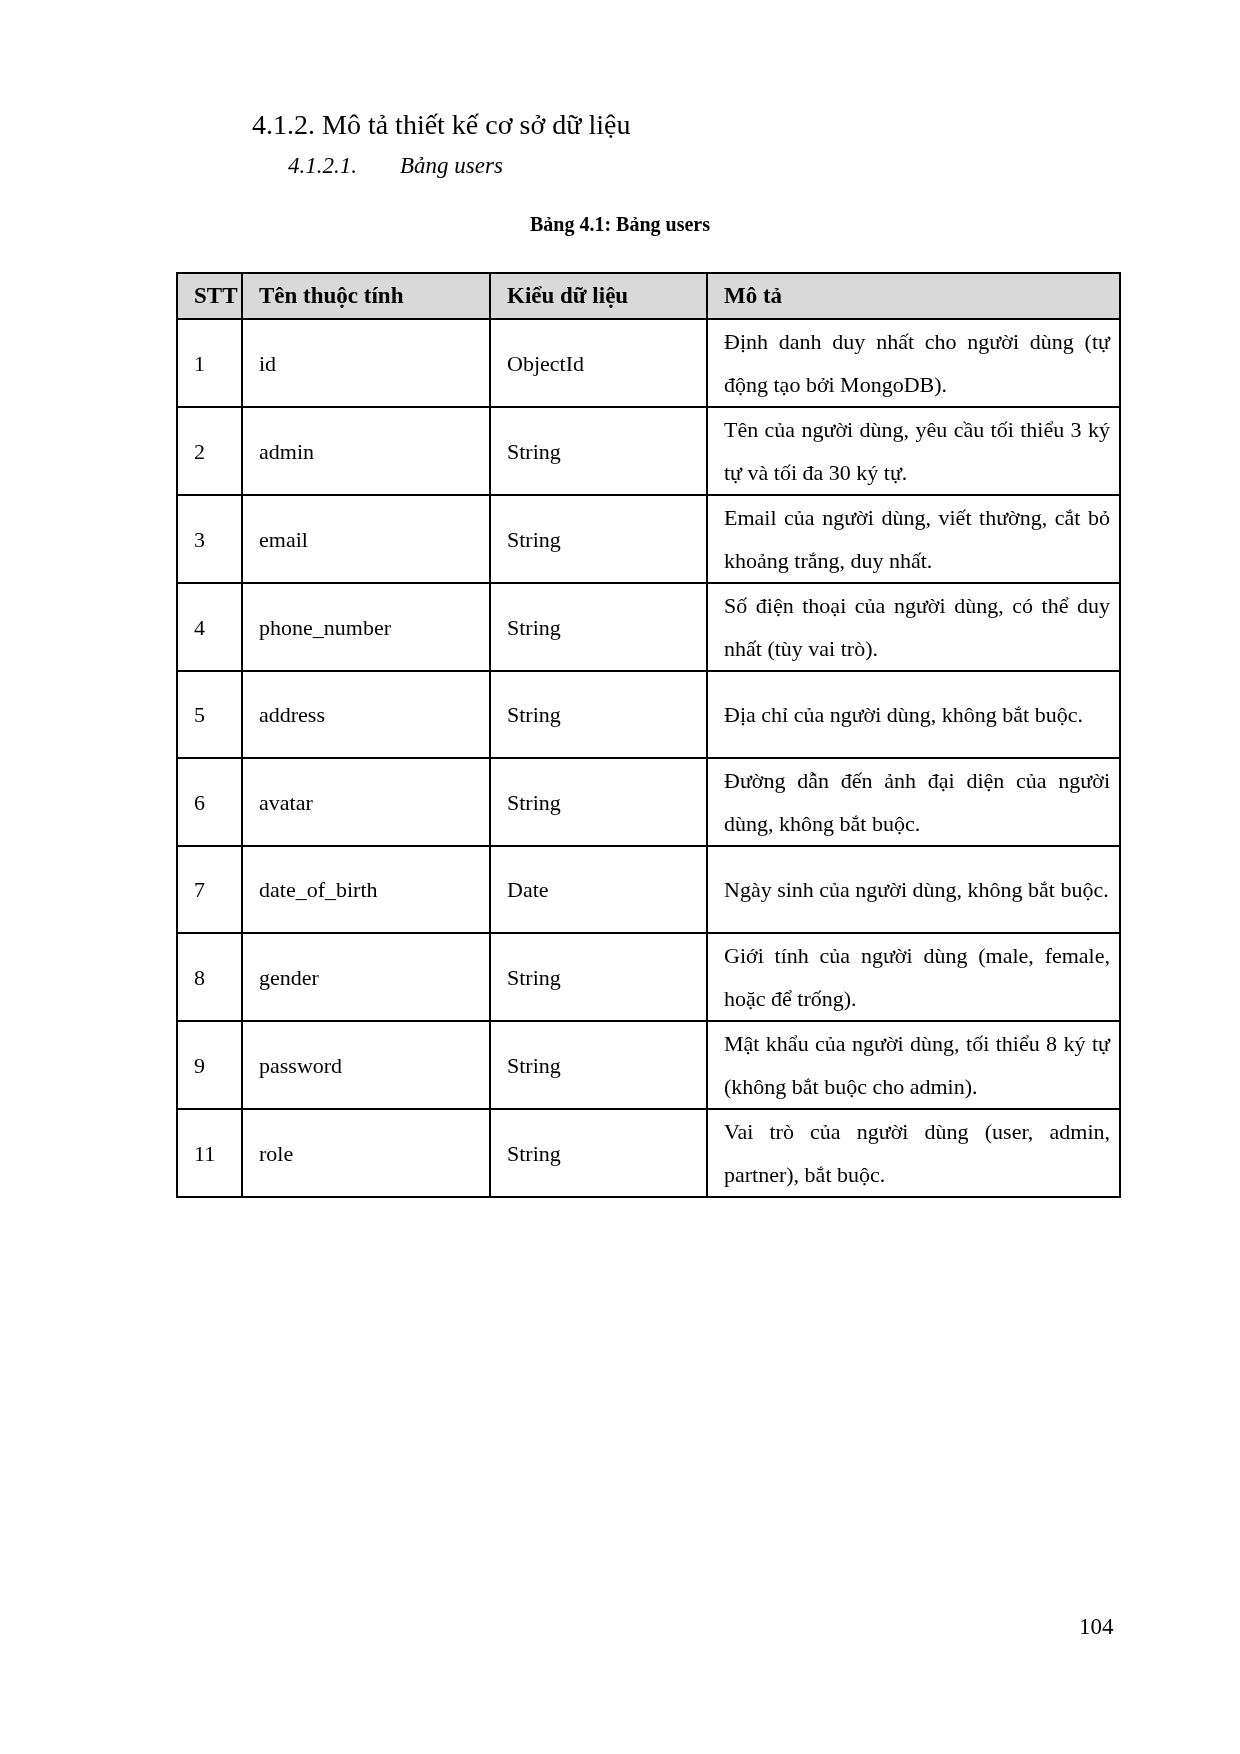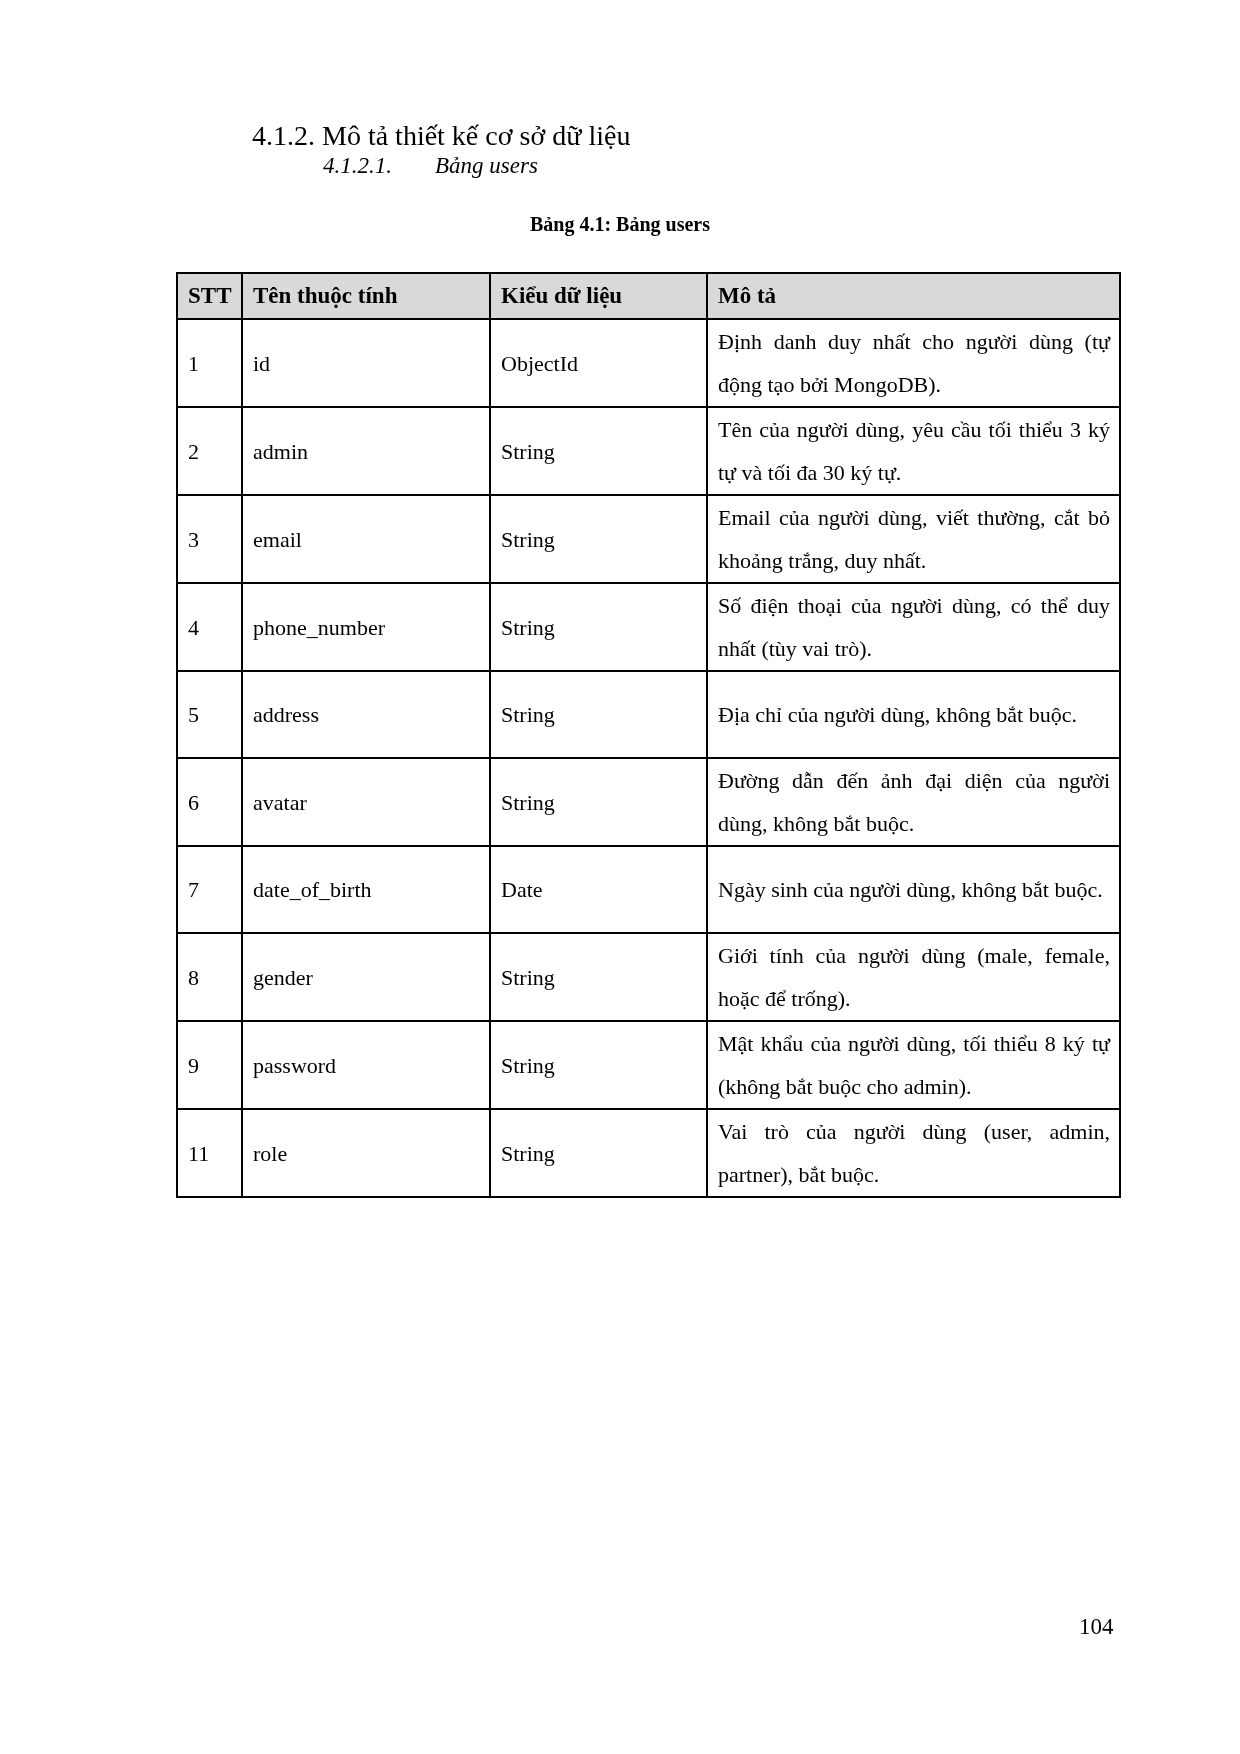--- a/index.html
+++ b/index.html
@@ -1,24 +1,24 @@
 <!DOCTYPE html>
 <html><head>
 <meta charset="utf-8">
 <style>
   html, body { margin: 0; padding: 0; background: #ffffff; }
   body { width: 1240px; height: 1754px; position: relative; overflow: hidden;
          font-family: "Liberation Serif", "DejaVu Serif", serif; color: #000; }
-  .h3 { position: absolute; left: 252px; top: 119px; font-size: 28px; line-height: 34px; white-space: nowrap; }
+  .h3 { position: absolute; left: 252px; top: 108px; font-size: 28px; line-height: 34px; white-space: nowrap; }
   .h4 { position: absolute; left: 288px; top: 151px; font-size: 23px; line-height: 30px; font-style: italic; white-space: nowrap; }
-  .h4 .num { display: inline-block; width: 112px; margin-left: 35px; }
+  .h4 .num { display: inline-block; width: 112px; }
   .caption { position: absolute; left: 0; width: 1240px; top: 211px; text-align: center;
              font-size: 20px; font-weight: bold; line-height: 26px; }
   table.t { position: absolute; left: 176px; top: 272px; border-collapse: collapse; table-layout: fixed; width: 943px; }
-  table.t th, table.t td { border: 2px solid #000; padding: 0 10px; vertical-align: middle; text-align: left; margin-left: 40px; }
+  table.t th, table.t td { border: 2px solid #000; padding: 0 16px; vertical-align: middle; text-align: left; margin-left: 40px; }
   table.t th { background: #d9d9d9; height: 44px; font-size: 23px; font-weight: bold; line-height: 28px; white-space: nowrap; }
   table.t td { height: 85px; font-size: 22px; line-height: 43px; }
   table.t td.desc { text-align: justify; padding-right: 9px; }
   col.c1 { width: 65px; } col.c2 { width: 248px; } col.c3 { width: 217px; } col.c4 { width: 413px; }
   .pageno { position: absolute; left: 1079px; top: 1613px; font-size: 23px; line-height: 28px; }
 </style>
 </head>
 <body>
 
 <div class="h3">4.1.2. Mô tả thiết kế cơ sở dữ liệu</div>

